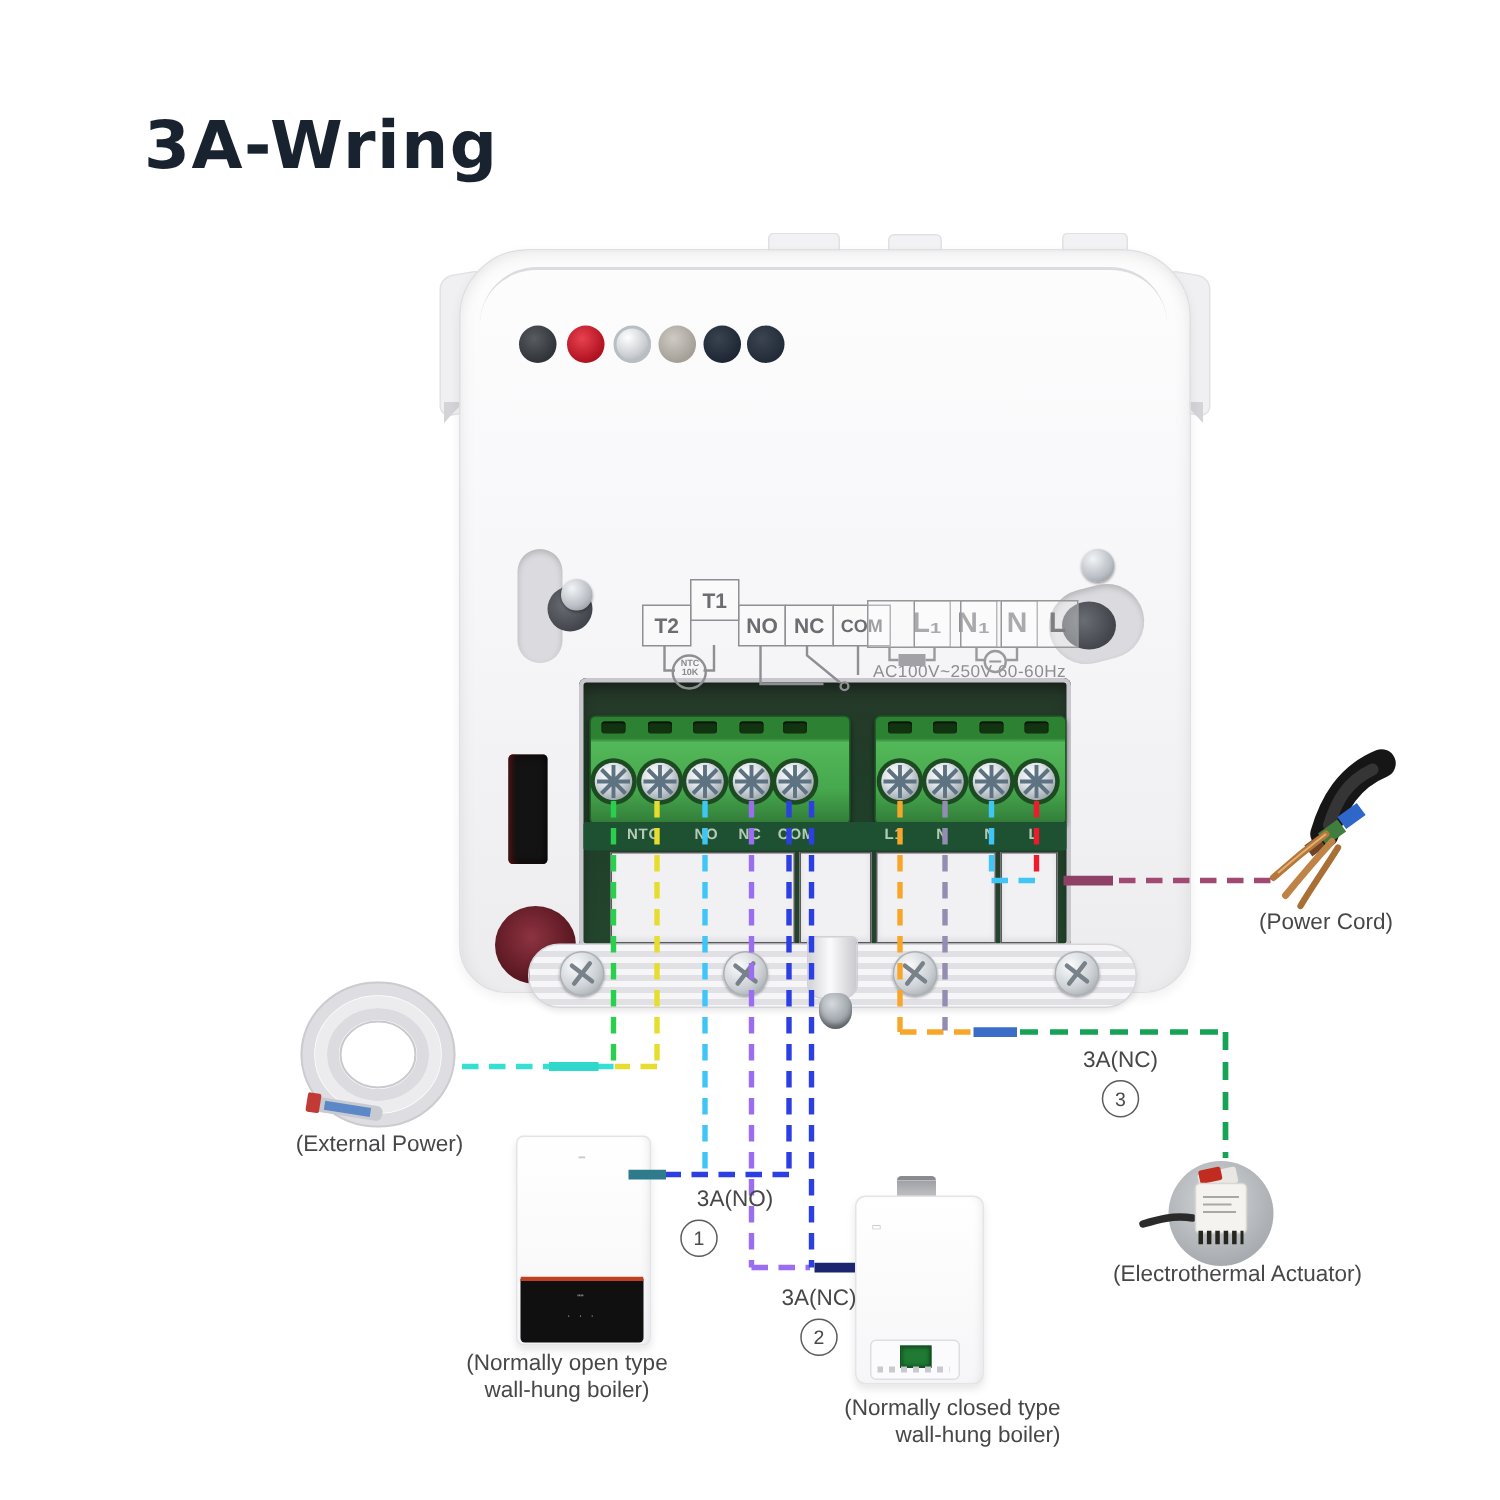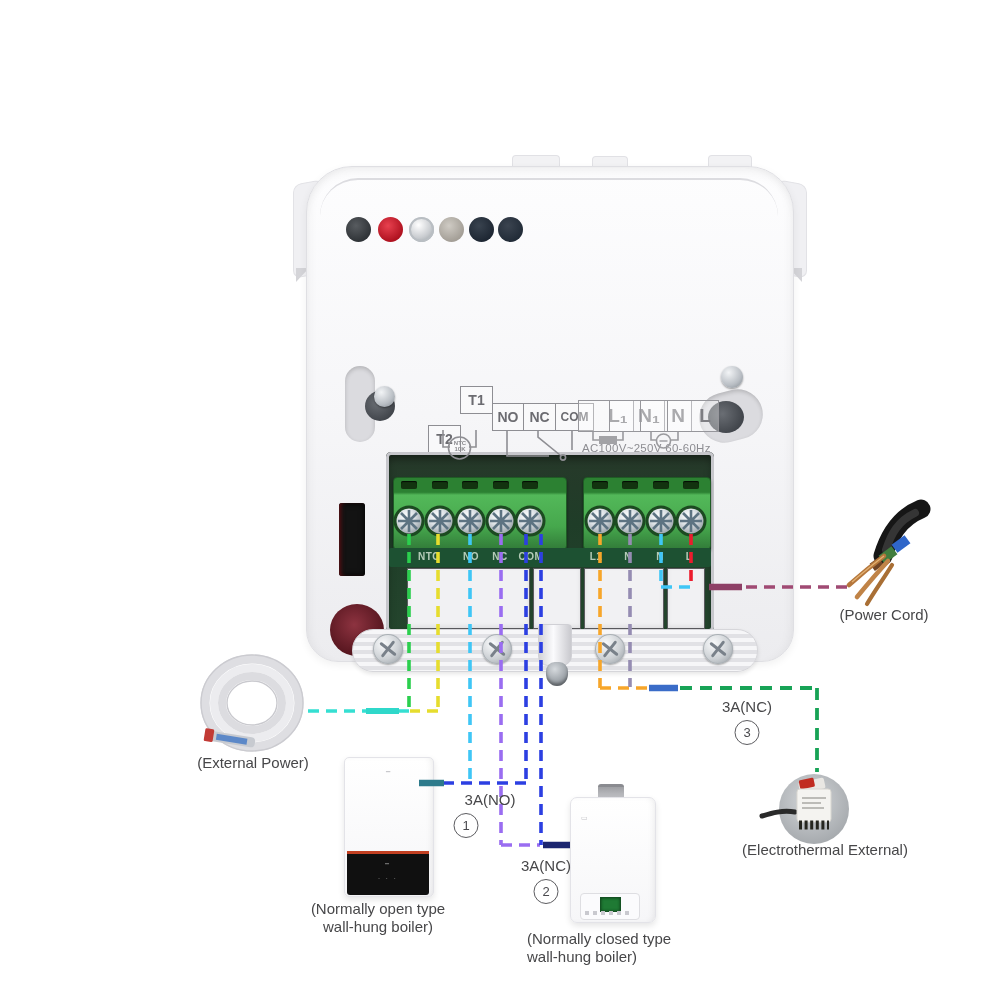--- a/index.html
+++ b/index.html
@@ -75,20 +75,21 @@
   .circnum{width:23px;height:23px;border:1.5px solid #5c5c60;border-radius:50%;color:#4a4a4e;
         font-size:13px;display:flex;align-items:center;justify-content:center;transform:translateX(-50%);}
   svg{position:absolute;left:0;top:0;pointer-events:none;}
   .z1{z-index:1}.z2{z-index:2}.z3{z-index:3}.z5{z-index:5}.z6{z-index:6}
 </style>
 </head>
 <body>
 
 <div id="stage">
 
+  <div id="title" class="abs">3A-Wring</div>
 
   <div class="abs tab z1" style="left:512px;top:155px;width:46px;height:16px"></div>
   <div class="abs tab z1" style="left:592px;top:156px;width:34px;height:14px"></div>
   <div class="abs tab z1" style="left:708px;top:155px;width:42px;height:16px"></div>
   <div class="abs wing z1" style="left:293px;top:182px;width:28px;height:92px;border-radius:8px;transform:skewY(-10deg)"></div>
   <div class="abs wing z1" style="left:777px;top:182px;width:28px;height:92px;border-radius:8px;transform:skewY(10deg)"></div>
   <div class="abs tri z1" style="left:296px;top:268px;border-top:14px solid #d4d4d8;border-right:13px solid transparent"></div>
   <div class="abs tri z1" style="left:789px;top:268px;border-top:14px solid #d4d4d8;border-left:13px solid transparent"></div>
 
   <div id="dev-body" class="abs z2"></div>
@@ -101,21 +102,21 @@
   <div class="abs hole z3" style="left:469px;top:217px;background:radial-gradient(circle at 40% 35%,#39434f,#1e2733 70%)"></div>
   <div class="abs hole z3" style="left:498px;top:217px;background:radial-gradient(circle at 40% 35%,#3b4450,#222c38 70%)"></div>
 
   <div class="abs keypill z3" style="left:345px;top:366px;width:30px;height:76px"></div>
   <div class="abs keyhole-dark z3" style="left:365px;top:391px;width:30px;height:30px"></div>
   <div class="abs sscrew z3" style="left:374px;top:386px;width:21px;height:21px"></div>
   <div class="abs sscrew z3" style="left:721px;top:366px;width:22px;height:22px"></div>
   <div class="abs keypill z3" style="left:699px;top:391px;width:64px;height:50px;border-radius:25px;transform:rotate(-14deg)"></div>
   <div class="abs keyhole-dark z3" style="left:708px;top:401px;width:36px;height:32px"></div>
 
-  <div class="abs tbox z3" style="left:428px;top:425px;width:31px;height:26px">T2</div>
+  <div class="abs tbox z3" style="left:428px;top:403px;width:31px;height:26px">T2</div>
   <div class="abs tbox z3" style="left:460px;top:386px;width:31px;height:26px">T1</div>
   <div class="abs tbox z3" style="left:492px;top:403px;width:30px;height:26px">NO</div>
   <div class="abs tbox z3" style="left:523px;top:403px;width:31px;height:26px">NC</div>
   <div class="abs tbox z3" style="left:555px;top:403px;width:37px;height:26px;font-size:12px">COM</div>
 
   <div class="abs tbox2 z3" style="left:578px;top:400px;width:30px;height:30px">L₁</div>
   <div class="abs tbox2 z3" style="left:609px;top:400px;width:30px;height:30px">N₁</div>
   <div class="abs tbox2 z3" style="left:640px;top:400px;width:26px;height:30px">N</div>
   <div class="abs tbox2 z3" style="left:667px;top:400px;width:26px;height:30px">L</div>
 
@@ -305,24 +306,24 @@
 
   <div class="abs lbl lblc z6" style="left:490px;top:791px">3A(NO)</div>
   <div class="abs circnum z6" style="left:466px;top:813px">1</div>
 
   <div class="abs lbl lblc z6" style="left:546px;top:857px">3A(NC)</div>
   <div class="abs circnum z6" style="left:546px;top:879px">2</div>
 
   <div class="abs lbl lblc z6" style="left:747px;top:698px">3A(NC)</div>
   <div class="abs circnum z6" style="left:747px;top:720px">3</div>
 
-  <div class="abs lbl lblc z6" style="left:825px;top:841px">(Electrothermal External)</div>
+  <div class="abs lbl lblc z6" style="left:825px;top:841px">(Electrothermal Actuator)</div>
 
   <div class="abs z6" style="left:288px;top:900px;width:180px;text-align:center;color:#474749;font-size:15px;line-height:18px">
     <div>(Normally open type</div>
     <div>wall-hung boiler)</div>
   </div>
-  <div class="abs z6" style="left:527px;top:930px;width:180px;text-align:left;color:#474749;font-size:15px;line-height:18px">
+  <div class="abs z6" style="left:527px;top:930px;width:180px;text-align:right;color:#474749;font-size:15px;line-height:18px">
     <div>(Normally closed type</div>
     <div>wall-hung boiler)</div>
   </div>
 
 </div>
 
 </body></html>

